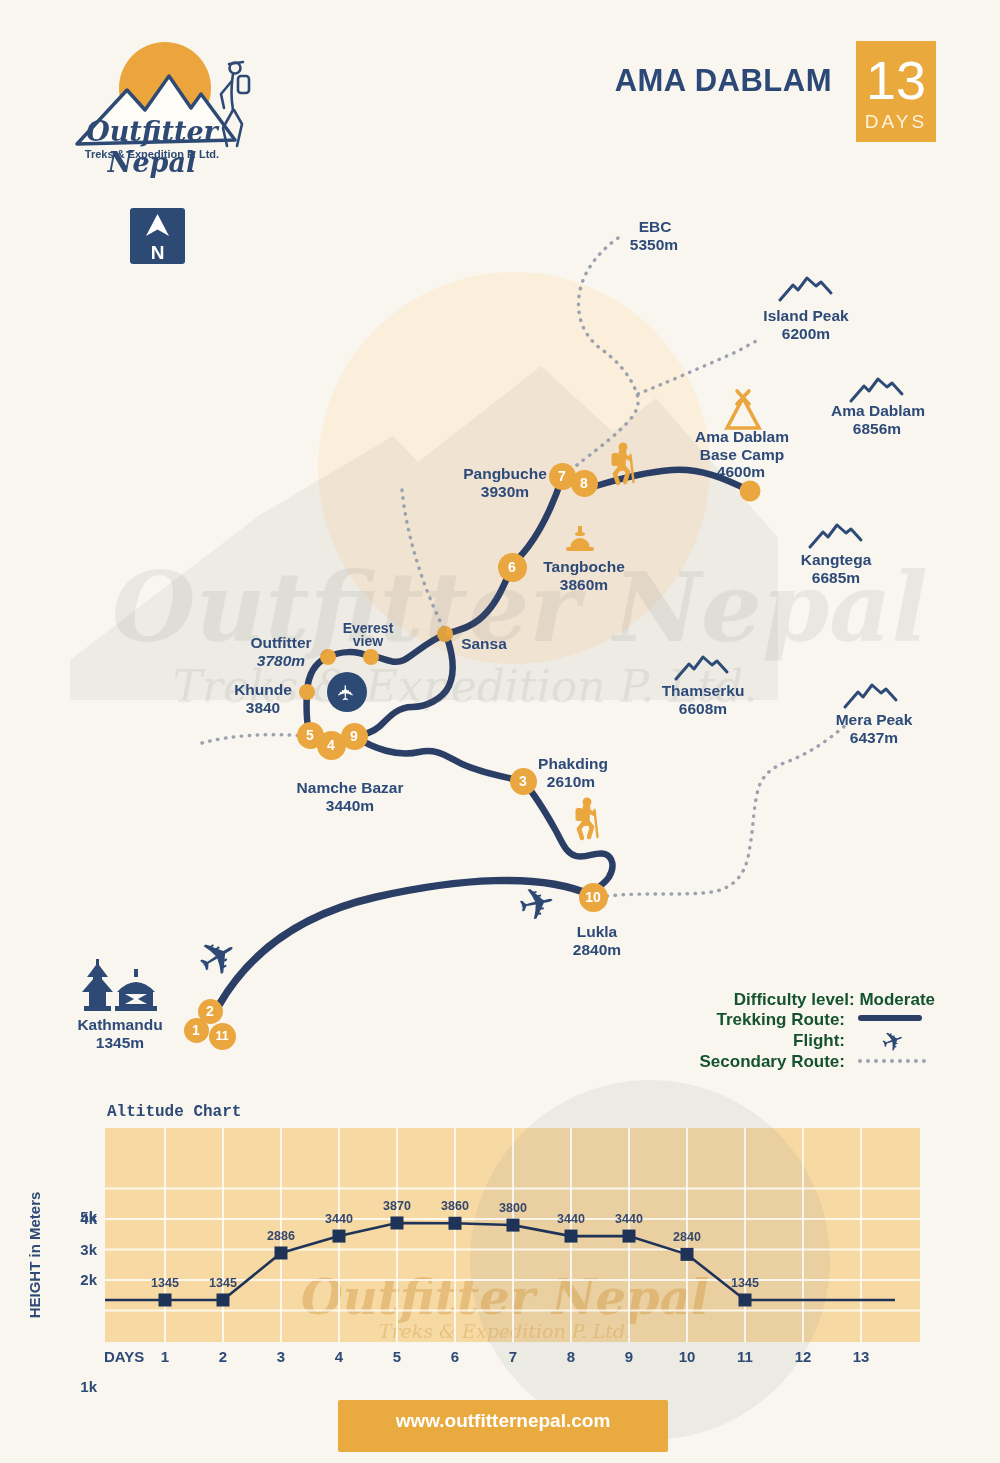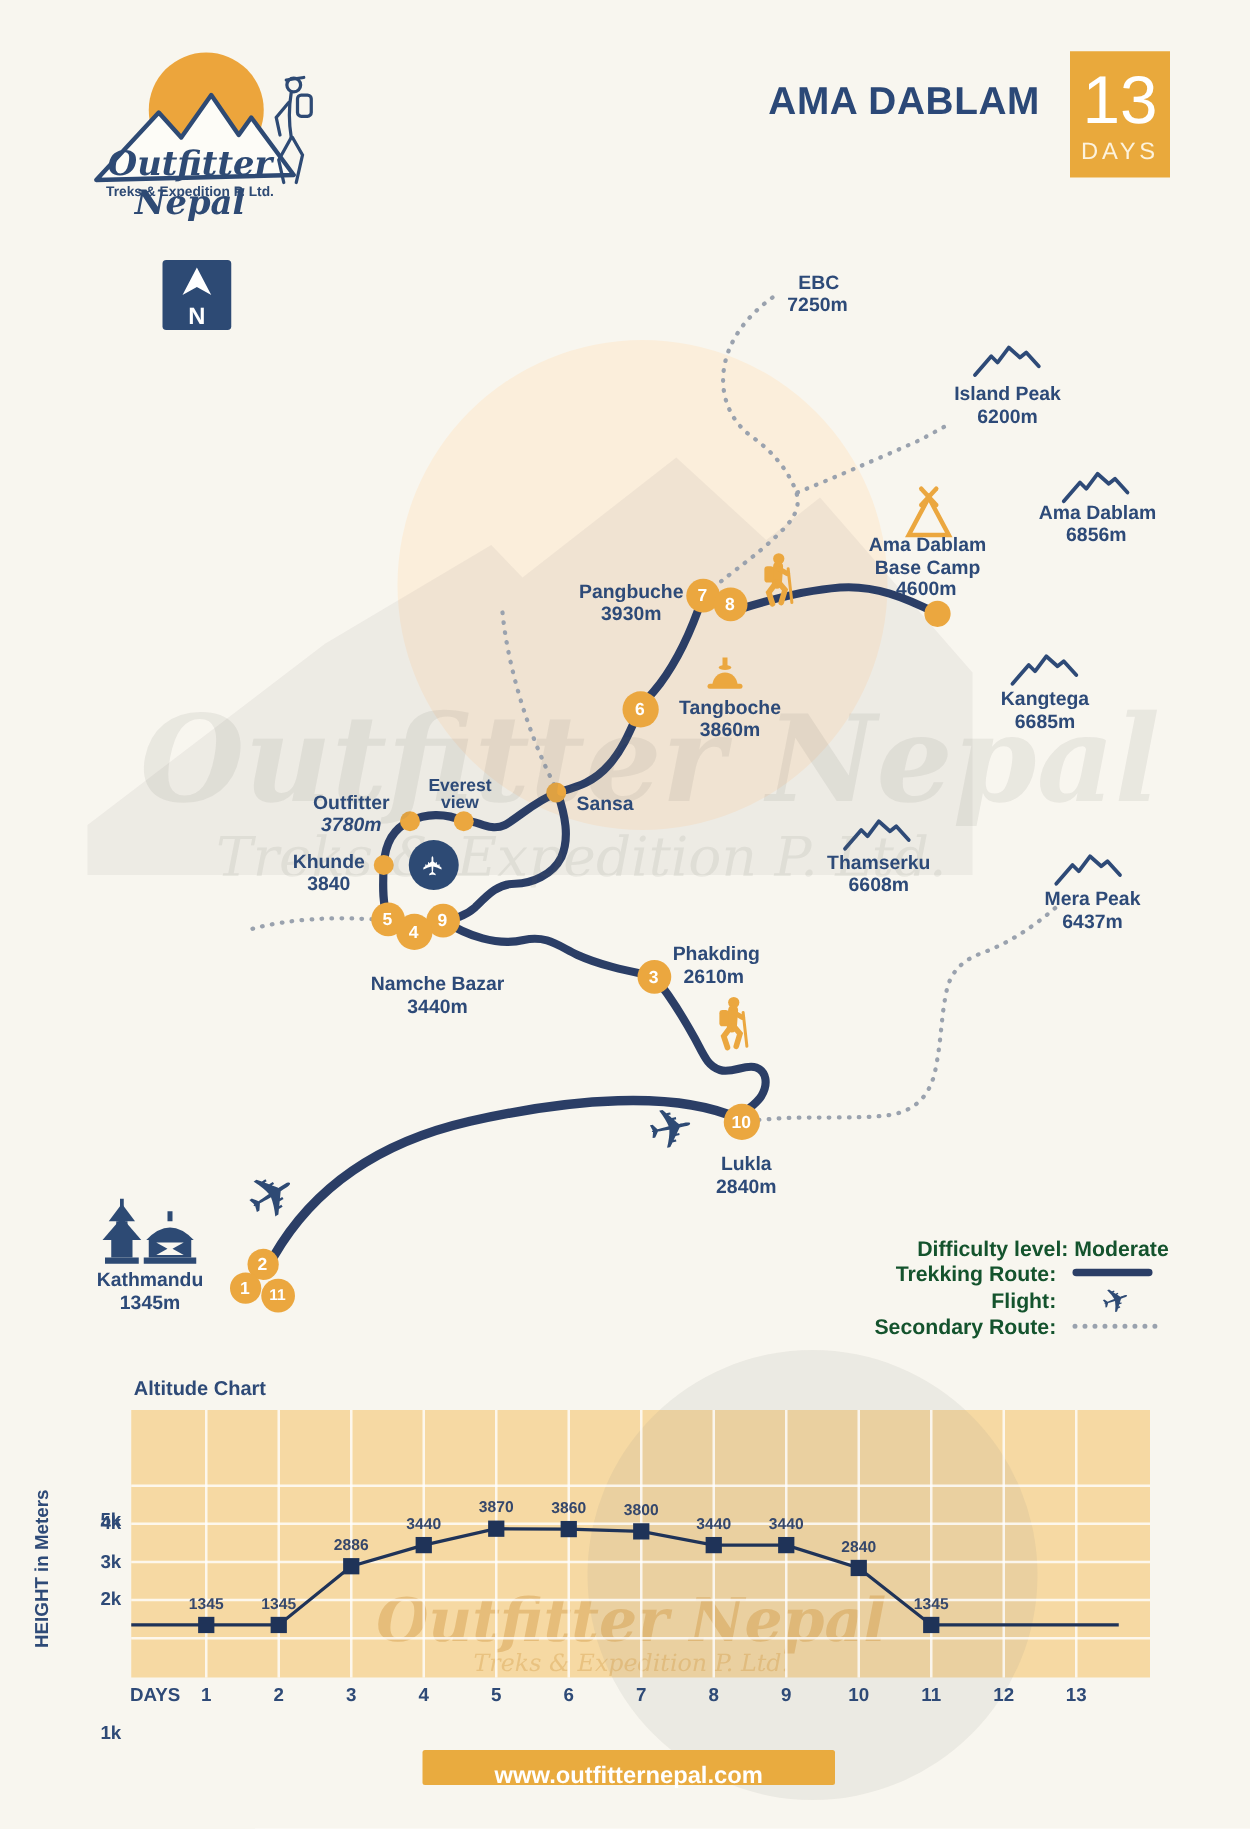--- a/index.html
+++ b/index.html
@@ -168,21 +168,21 @@
   <div class="abs ctr wm-big" style="left:465px;top:686px;font-size:44px;font-weight:normal;">Treks &amp; Expedition P. Ltd.</div>
 
   <div class="abs" style="left:327px;top:672px;width:40px;height:40px;border-radius:50%;background:#2d4a74;display:flex;align-items:center;justify-content:center;">
     <span class="plane" style="color:#fff;font-size:21px;transform:rotate(-90deg);">✈</span>
   </div>
 
   <span class="abs ctr plane" style="left:218px;top:957px;font-size:48px;transform:translate(-50%,-50%) rotate(-32deg);">✈</span>
   <span class="abs ctr plane" style="left:537px;top:904px;font-size:44px;transform:translate(-50%,-50%) rotate(-12deg);">✈</span>
 
   <div class="ml" style="left:655px;top:227px;">EBC</div>
-  <div class="ml" style="left:654px;top:245px;">7250m</div>
+  <div class="ml" style="left:654px;top:245px;">5350m</div>
 
   <div class="ml" style="left:806px;top:316px;">Island Peak</div>
   <div class="ml" style="left:806px;top:334px;">6200m</div>
 
   <div class="ml" style="left:878px;top:411px;">Ama Dablam</div>
   <div class="ml" style="left:877px;top:429px;">6856m</div>
 
   <div class="ml" style="left:742px;top:437px;">Ama Dablam</div>
   <div class="ml" style="left:742px;top:455px;">Base Camp</div>
   <div class="ml" style="left:741px;top:472px;">4600m</div>
@@ -238,21 +238,21 @@
   <div class="wp" style="left:578.5px;top:882.5px;width:29px;height:29px;">10</div>
 
   <div class="lg" style="right:65px;top:990px;">Difficulty level: Moderate</div>
   <div class="lg" style="right:155px;top:1010px;">Trekking Route:</div>
   <div class="abs" style="left:858px;top:1015px;width:64px;height:6px;background:#2b3e66;border-radius:3px;"></div>
   <div class="lg" style="right:155px;top:1031px;">Flight:</div>
   <span class="abs ctr plane" style="left:893px;top:1041px;font-size:27px;transform:translate(-50%,-50%) rotate(-20deg);">✈</span>
   <div class="lg" style="right:155px;top:1052px;">Secondary Route:</div>
   <div class="abs" style="left:858px;top:1059px;width:68px;height:0;border-top:4px dotted #9aa2ae;"></div>
 
-  <div class="abs" style="left:107px;top:1103px;font-size:16px;font-weight:600;color:#2e4a77;">Altitude Chart</div>
+  <div class="abs" style="left:107px;top:1103px;font-size:16px;font-weight:600;color:#2e4a77;font-family:Liberation Mono, monospace;">Altitude Chart</div>
 
   <div class="abs chart-bg" style="left:105px;top:1128px;width:815px;height:214px;"></div>
   <div class="abs" style="left:470px;top:1080px;width:360px;height:360px;border-radius:50%;background:rgba(145,145,140,0.12);"></div>
   <div class="abs ctr chart-wm1" style="left:505px;top:1297px;font-size:48px;">Outfitter Nepal</div>
   <div class="abs ctr chart-wm2" style="left:505px;top:1331px;font-size:19px;">Treks &amp; Expedition P. Ltd.</div>
 
   <svg id="chart-svg" class="abs" style="left:105px;top:1128px;overflow:visible;" width="815" height="214" viewBox="0 0 815 214">
       <line x1="0" y1="182.5" x2="815" y2="182.5" stroke="#ffffff" stroke-width="2" opacity="0.8"></line>
       <line x1="0" y1="152" x2="815" y2="152" stroke="#ffffff" stroke-width="2" opacity="0.8"></line>
       <line x1="0" y1="121.5" x2="815" y2="121.5" stroke="#ffffff" stroke-width="2" opacity="0.8"></line>
@@ -314,17 +314,17 @@
       <div class="day-label" style="left: 435px; top: 1348px;">6</div>
       <div class="day-label" style="left: 493px; top: 1348px;">7</div>
       <div class="day-label" style="left: 551px; top: 1348px;">8</div>
       <div class="day-label" style="left: 609px; top: 1348px;">9</div>
       <div class="day-label" style="left: 667px; top: 1348px;">10</div>
       <div class="day-label" style="left: 725px; top: 1348px;">11</div>
       <div class="day-label" style="left: 783px; top: 1348px;">12</div>
       <div class="day-label" style="left: 841px; top: 1348px;">13</div>
     </div>
 
-  <div class="abs footer-bar" style="left:338px;top:1400px;width:330px;height:28px;">
+  <div class="abs footer-bar" style="left:338px;top:1400px;width:330px;height:52px;">
     <span>www.outfitternepal.com</span>
   </div>
 
 </div>
 
 </body></html>

